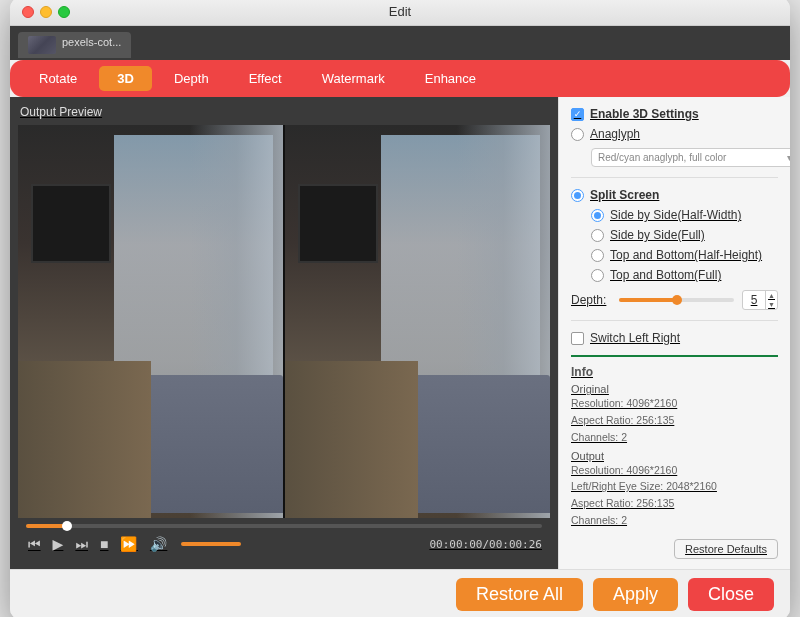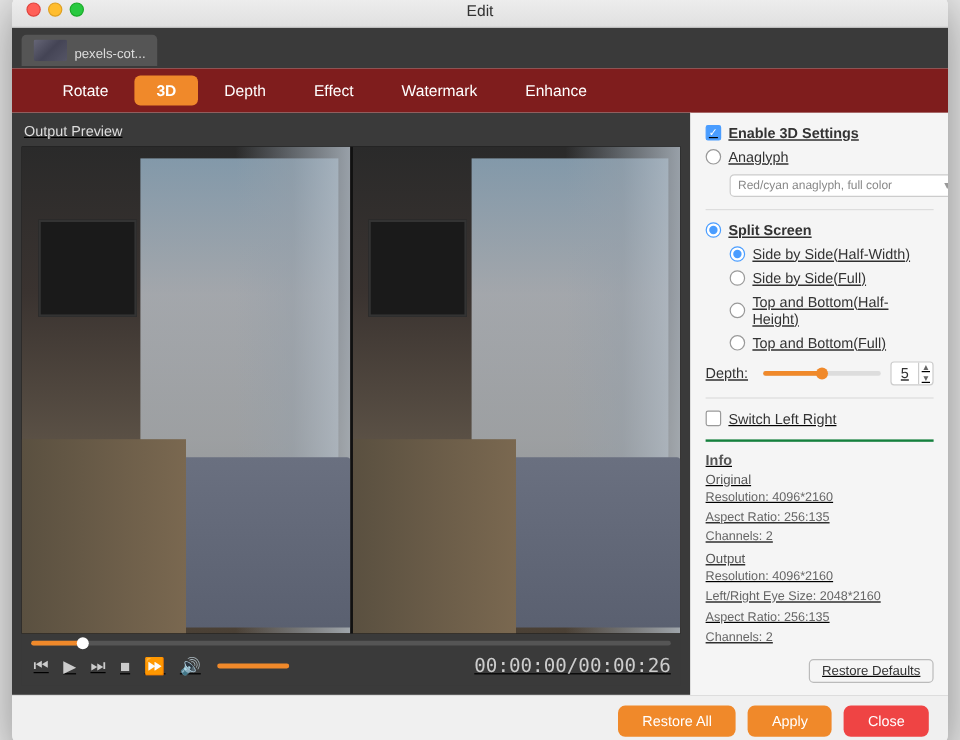--- a/index.html
+++ b/index.html
@@ -54,21 +54,21 @@
 
     .file-tab-bar {
       background: #3a3a3a;
       display: flex;
       align-items: center;
       padding: 4px 8px 0;
       height: 34px;
     }
     .file-tab {
       display: flex;
-      align-items: flex-end;
+      align-items: flex-start;
       background: #555;
       border-radius: 4px 4px 0 0;
       padding: 4px 10px;
       gap: 6px;
     }
     .file-tab-thumb {
       width: 28px;
       height: 18px;
       background: #888;
       border-radius: 2px;
@@ -81,25 +81,26 @@
       width: 100%;
       height: 100%;
       background: linear-gradient(135deg, #667 0%, #445 50%, #556 100%);
     }
     .file-tab-label {
       color: #ddd;
       font-size: 11px;
     }
 
     .toolbar {
-      background: #7f1d1d;
-      display: flex;
-      align-items: center;
-      padding: 6px 24px;
+      background: #ef4444;
+      display: flex;
+      align-items: center;
+      padding: 6px 11px;
       gap: 4px;
+      border-radius: 13px;
     }
     .toolbar-btn {
       padding: 5px 18px;
       border-radius: 5px;
       border: none;
       cursor: pointer;
       font-size: 13px;
       color: #fff;
       background: transparent;
     }
@@ -253,27 +254,27 @@
     .volume-slider {
       width: 60px;
       height: 4px;
       background: #f0892a;
       border-radius: 2px;
       margin-left: 4px;
     }
     .time-display {
       margin-left: auto;
       color: #ccc;
-      font-size: 16px;
+      font-size: 11px;
       font-family: monospace;
     }
 
     
     .settings-panel {
-      width: 215px;
+      width: 232px;
       background: #f5f5f5;
       padding: 10px 12px;
       display: flex;
       flex-direction: column;
       gap: 6px;
       border-left: 1px solid #ddd;
       overflow-y: auto;
     }
     .setting-row {
       display: flex;
@@ -476,21 +477,21 @@
       display: flex;
       justify-content: flex-end;
       gap: 10px;
       align-items: center;
     }
     .action-btn {
       padding: 6px 20px;
       border-radius: 6px;
       border: none;
       cursor: pointer;
-      font-size: 12px;
+      font-size: 18px;
       font-weight: 500;
     }
     .btn-restore-all {
       background: #f0892a;
       color: #fff;
     }
     .btn-apply {
       background: #f0892a;
       color: #fff;
     }

